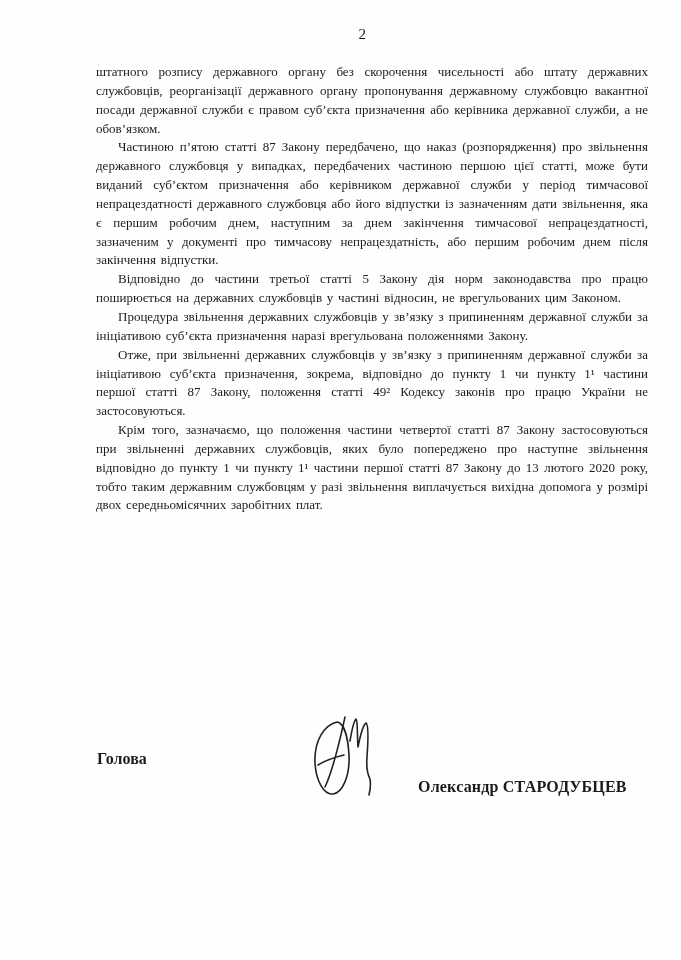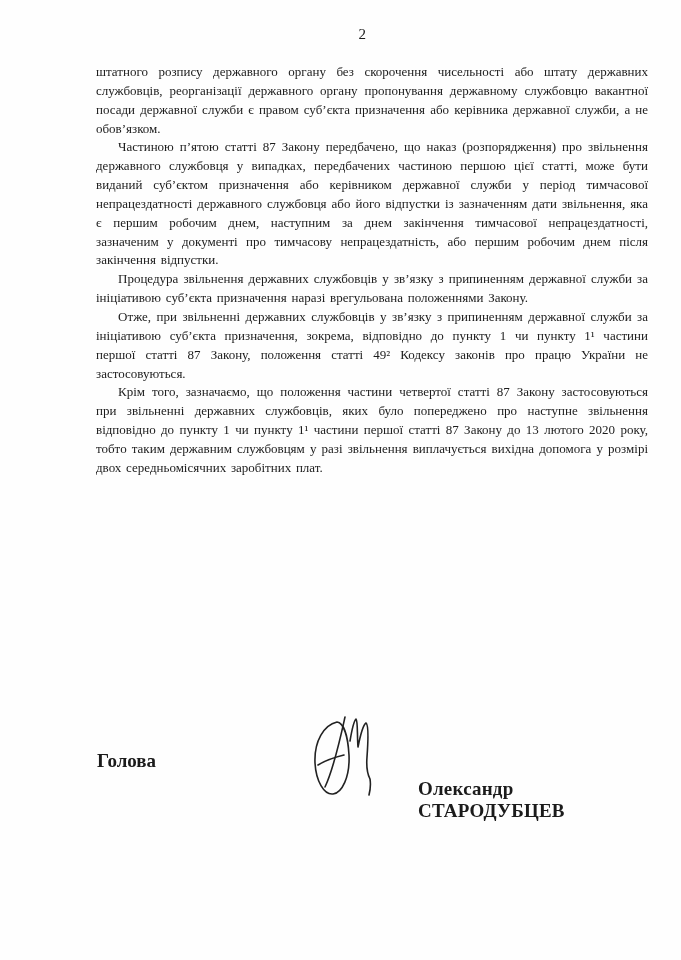--- a/index.html
+++ b/index.html
@@ -42,21 +42,21 @@
   }
   .body-text p.continuation {
     text-indent: 0;
   }
   .signature-row {
     position: absolute;
     top: 748px;
     left: 96px;
     width: 552px;
     height: 40px;
-    font-size: 19px;
+    font-size: 16px;
     font-weight: bold;
   }
   .sig-title {
     position: absolute;
     left: 1px;
     top: 2px;
   }
   .sig-name {
     position: absolute;
     left: 322px;
@@ -75,20 +75,21 @@
 </head>
 <body>
 
 <div class="page">
 
   <div class="page-number">2</div>
 
   <div class="body-text">
     <p class="continuation">штатного розпису державного органу без скорочення чисельності або штату державних службовців, реорганізації державного органу пропонування державному службовцю вакантної посади державної служби є правом суб’єкта призначення або керівника державної служби, а не обов’язком.</p>
     <p>Частиною п’ятою статті 87 Закону передбачено, що наказ (розпорядження) про звільнення державного службовця у випадках, передбачених частиною першою цієї статті, може бути виданий суб’єктом призначення або керівником державної служби у період тимчасової непрацездатності державного службовця або його відпустки із зазначенням дати звільнення, яка є першим робочим днем, наступним за днем закінчення тимчасової непрацездатності, зазначеним у документі про тимчасову непрацездатність, або першим робочим днем після закінчення відпустки.</p>
+    <p>Відповідно до частини третьої статті 5 Закону дія норм законодавства про працю поширюється на державних службовців у частині відносин, не врегульованих цим Законом.</p>
     <p>Процедура звільнення державних службовців у зв’язку з припиненням державної служби за ініціативою суб’єкта призначення наразі врегульована положеннями Закону.</p>
     <p>Отже, при звільненні державних службовців у зв’язку з припиненням державної служби за ініціативою суб’єкта призначення, зокрема, відповідно до пункту 1 чи пункту 1¹ частини першої статті 87 Закону, положення статті 49² Кодексу законів про працю України не застосовуються.</p>
     <p>Крім того, зазначаємо, що положення частини четвертої статті 87 Закону застосовуються при звільненні державних службовців, яких було попереджено про наступне звільнення відповідно до пункту 1 чи пункту 1¹ частини першої статті 87 Закону до 13 лютого 2020 року, тобто таким державним службовцям у разі звільнення виплачується вихідна допомога у розмірі двох середньомісячних заробітних плат.</p>
   </div>
 
   <div class="signature-row">
     <span class="sig-title">Голова</span>
     <span class="sig-name">Олександр СТАРОДУБЦЕВ</span>
   </div>
 

